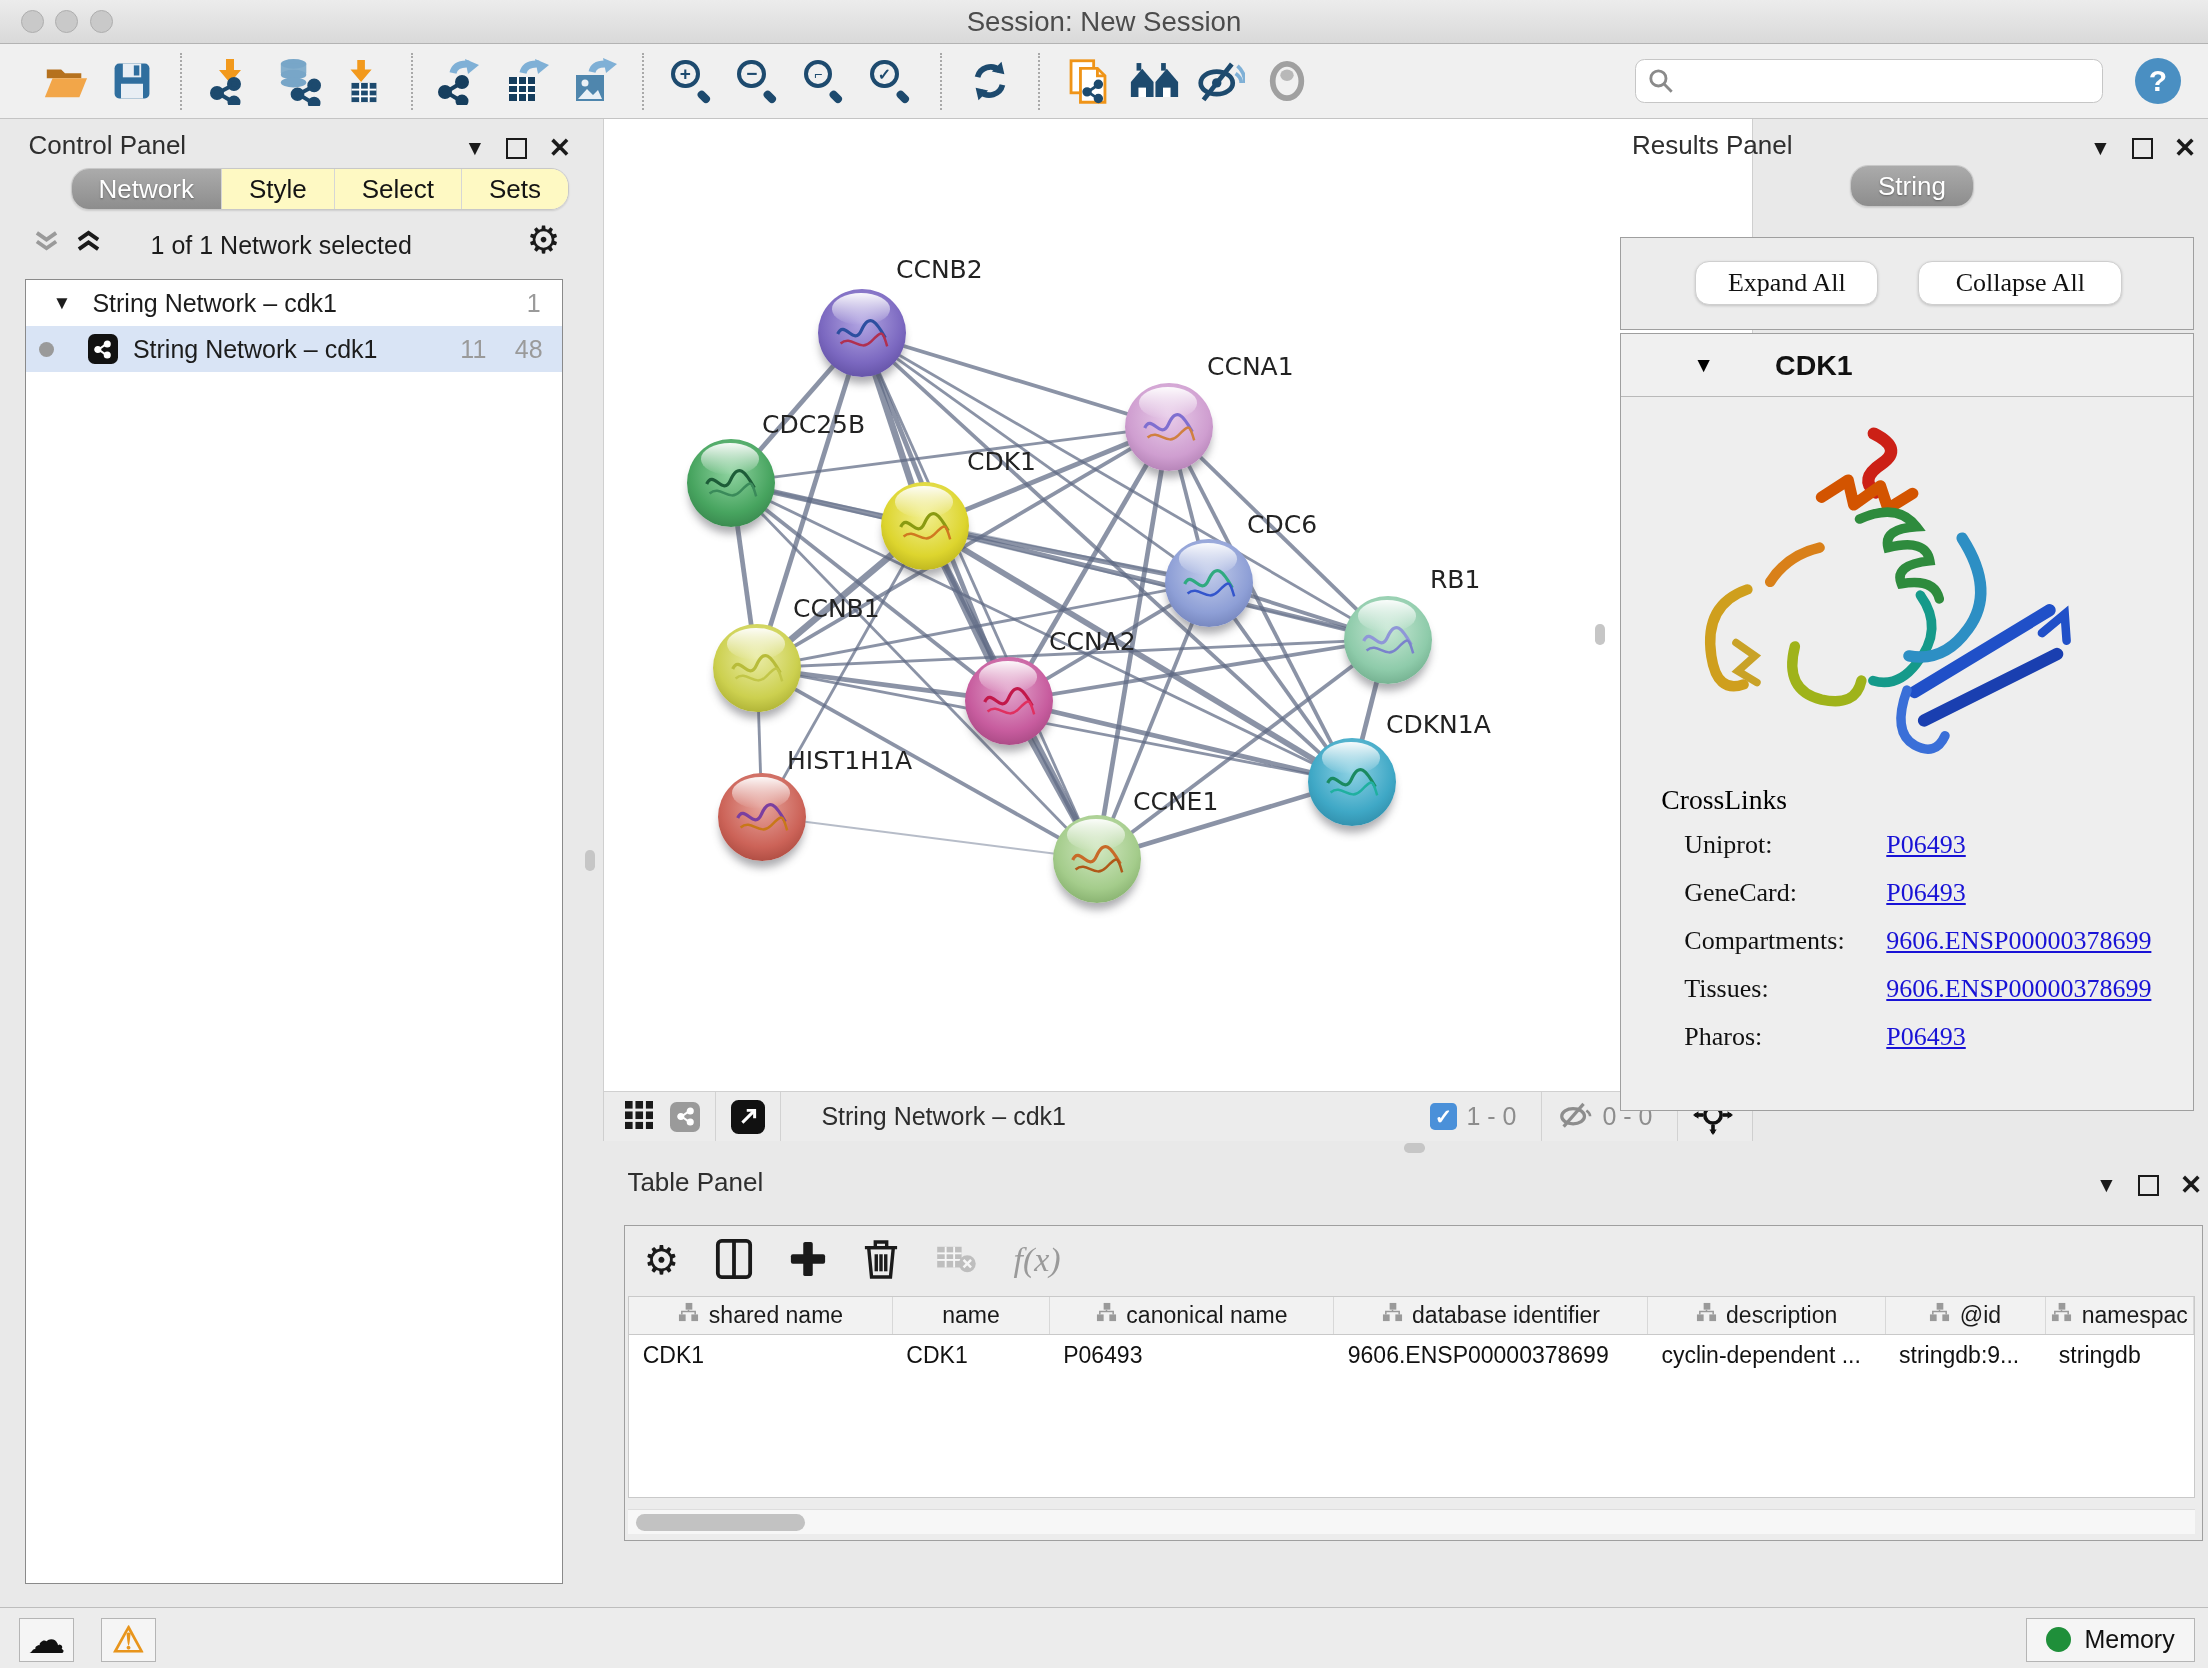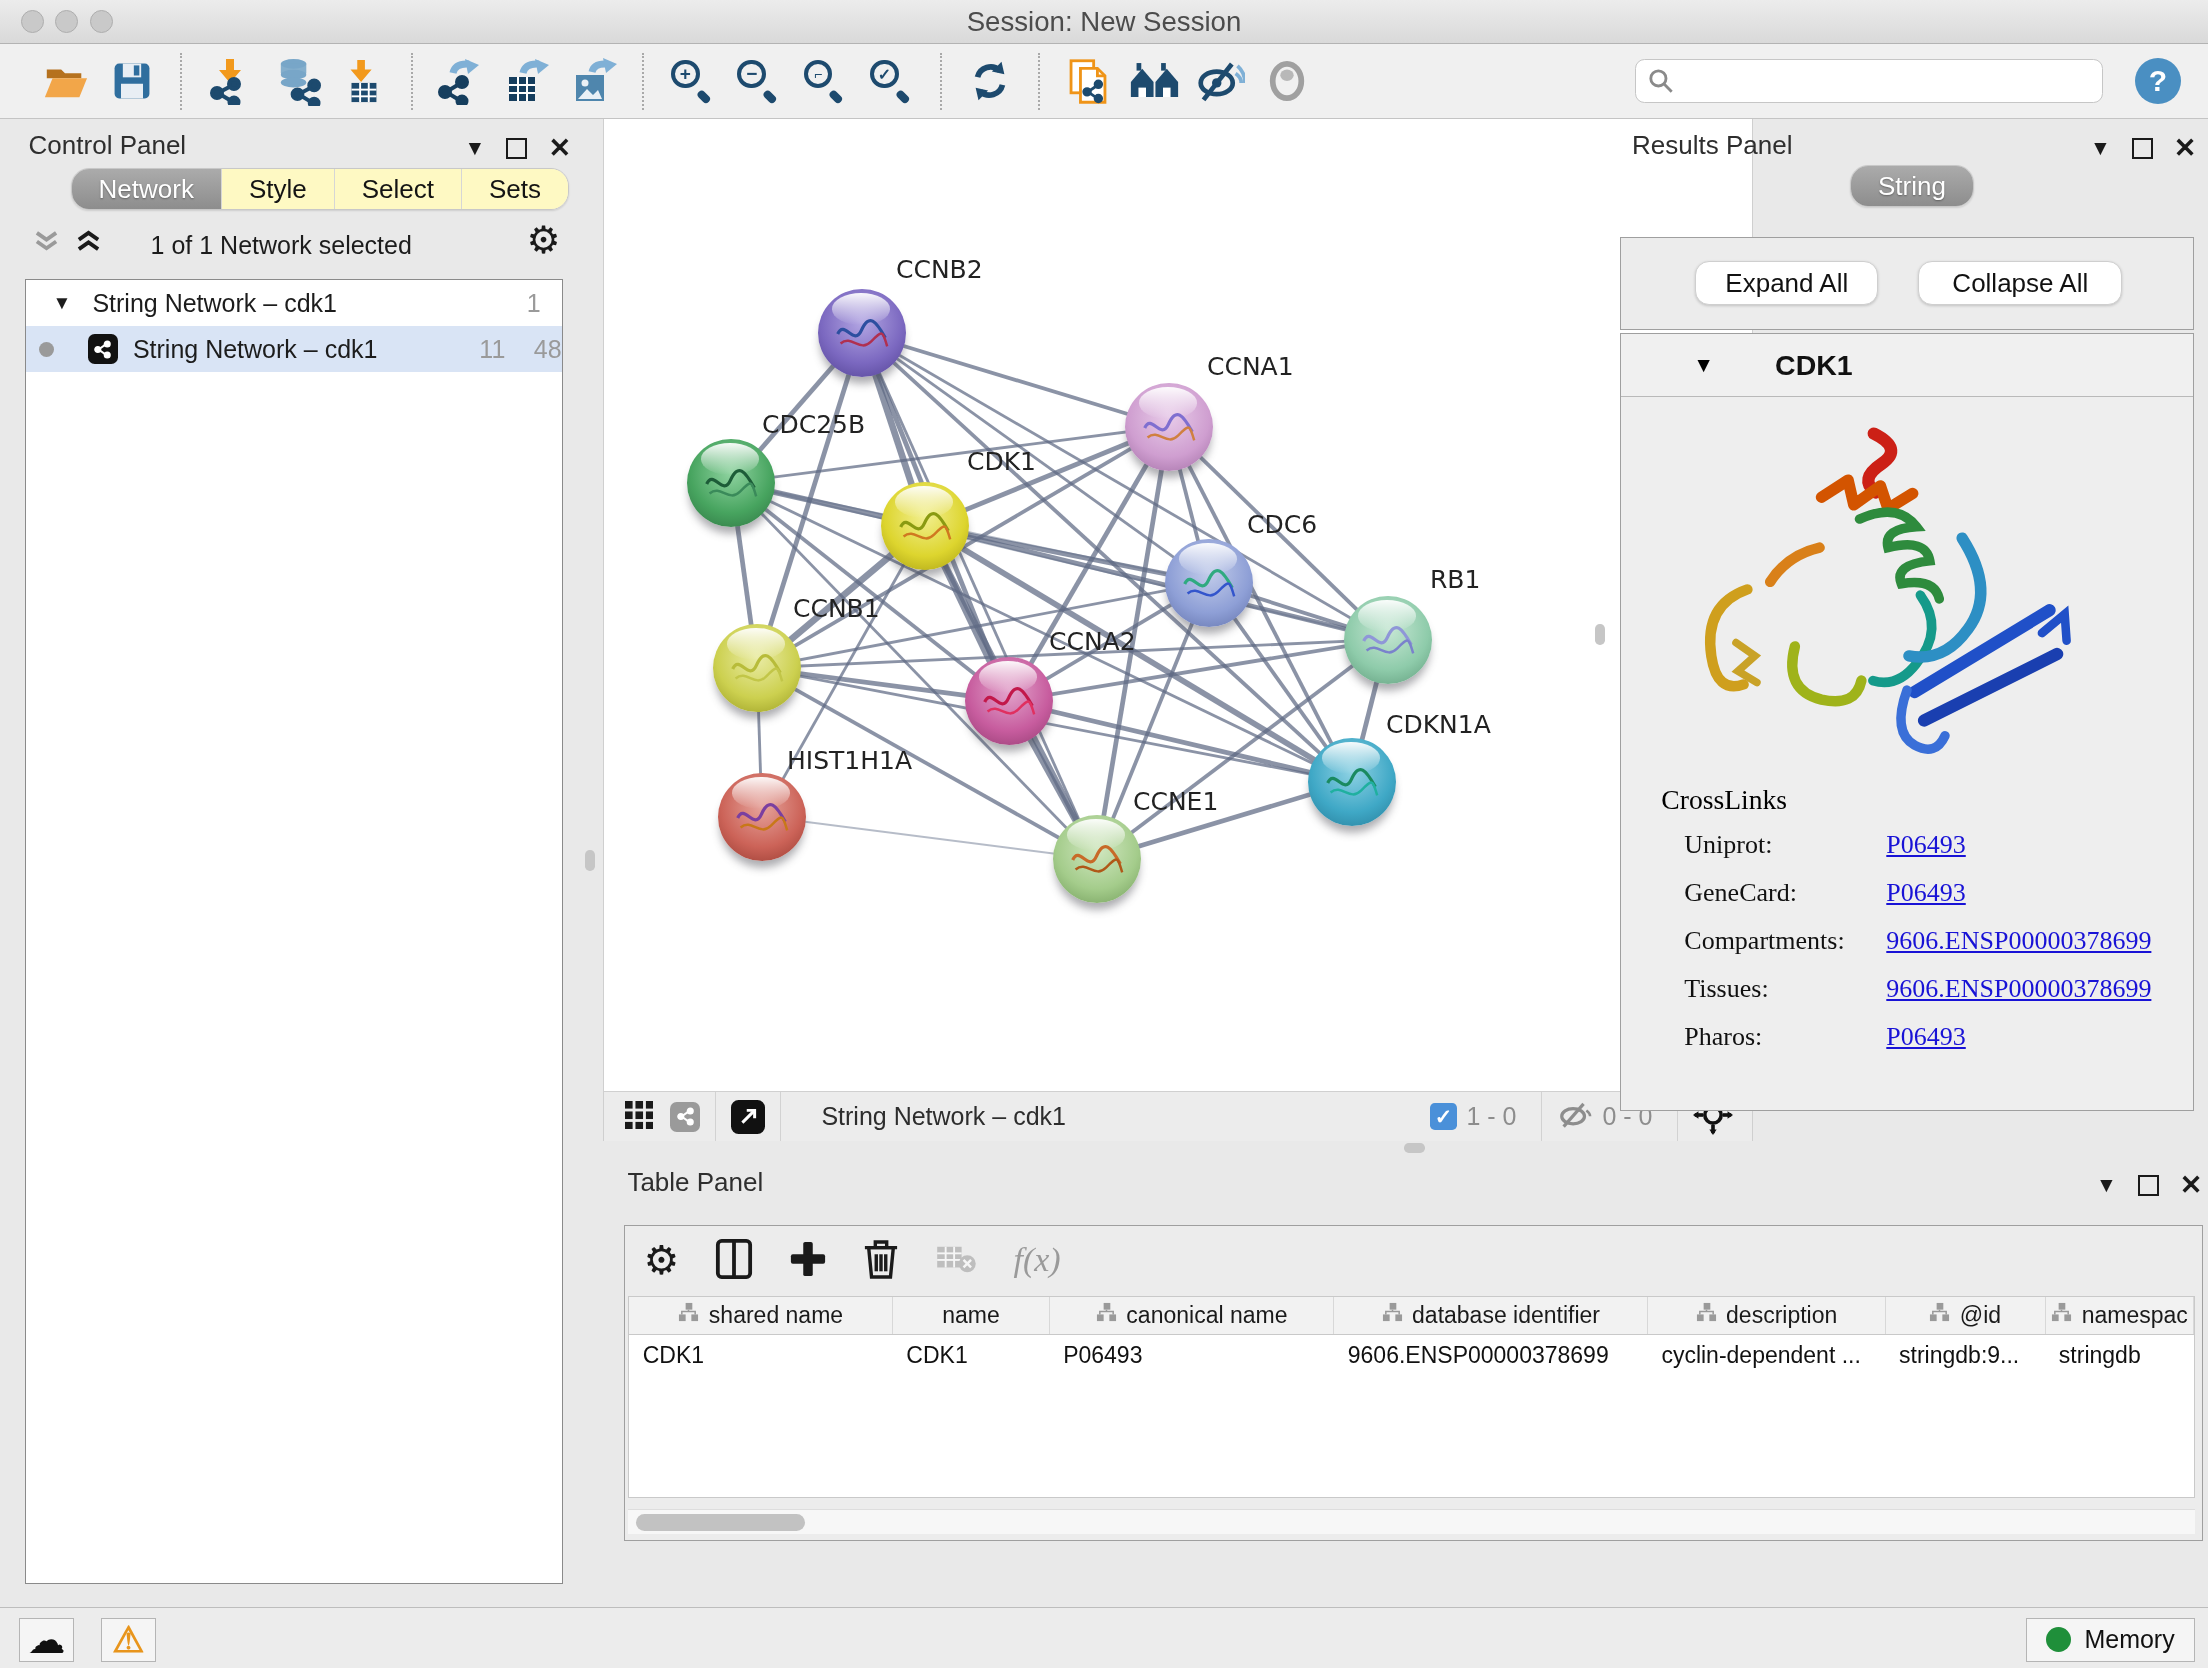--- a/index.html
+++ b/index.html
@@ -76,21 +76,21 @@
   .vt-count{font-size:25px;color:#8d8d8d;margin:0 9.5px;}
   .vt-check{width:27px;height:27px;border-radius:4.8px;background:#4a90d9;color:#fff;font-size:21px;
     display:flex;align-items:center;justify-content:center;font-weight:bold;}
   .vt-title{font-size:25px;color:#2d2d2d;margin-left:25px;}
 
   
   .results-panel{position:absolute;left:1607px;top:119px;width:601px;height:1488px;}
   .rp-box{position:absolute;left:13.3px;border:1.9px solid #9f9f9f;background:#ececec;}
   .rp-btn{background:#fff;border:1px solid #cfcfcf;border-radius:14px;height:44px;
     font-size:26px;color:#111;display:inline-flex;align-items:center;justify-content:center;
-    box-shadow:0 1px 2.9px rgba(0,0,0,.18);}
+    box-shadow:0 1px 2.9px rgba(0,0,0,.18);font-family:Liberation Serif, serif;}
   .entry-header{position:relative;height:63px;border-bottom:1.9px solid #b9b9b9;background:#f0f0f0;
     display:flex;align-items:center;}
   .entry-gene{font-size:28.5px;font-weight:bold;color:#111;}
   .entry-desc{font-size:26px;color:#1a1a1a;}
   .serif{font-family:"Liberation Serif",serif;}
   .xl-title{font-size:27.6px;font-weight:normal;color:#000;}
   .xl-row{display:flex;font-size:26px;color:#111;height:48px;align-items:center;}
   .xl-label{width:202px;}
   .xl-link{color:#1812d6;text-decoration:underline;}
 
@@ -360,21 +360,21 @@
               <line x1="17" y1="5" x2="7" y2="12"></line>
               <line x1="7" y1="12" x2="17" y2="19"></line>
               <circle cx="18" cy="5" r="3.2"></circle>
               <circle cx="6" cy="12" r="3.2"></circle>
               <circle cx="18" cy="19" r="3.2"></circle>
             </g>
           </svg>
       </span>
       <span style="margin-left:15px;">String Network – cdk1</span>
       <span class="count" style="margin-left:auto;">11</span>
-      <span class="count" style="margin-left:28.5px;text-align:right;">48</span>
+      <span class="count" style="margin-left:28.5px;margin-right:19px;text-align:right;">48</span>
     </div>
   </div>
 </div>
 
 <div class="network-view">
   <div class="net-canvas" id="netCanvas">
       <svg class="edges" width="987" height="964" viewBox="0 0 1038 1014">
         <line x1="338" y1="420" x2="271" y2="217" stroke="#5E6A84" stroke-width="7" stroke-opacity="0.72"></line>
         <line x1="338" y1="420" x2="161" y2="569" stroke="#5E6A84" stroke-width="7" stroke-opacity="0.72"></line>
         <line x1="338" y1="420" x2="426" y2="604" stroke="#5E6A84" stroke-width="7" stroke-opacity="0.72"></line>

